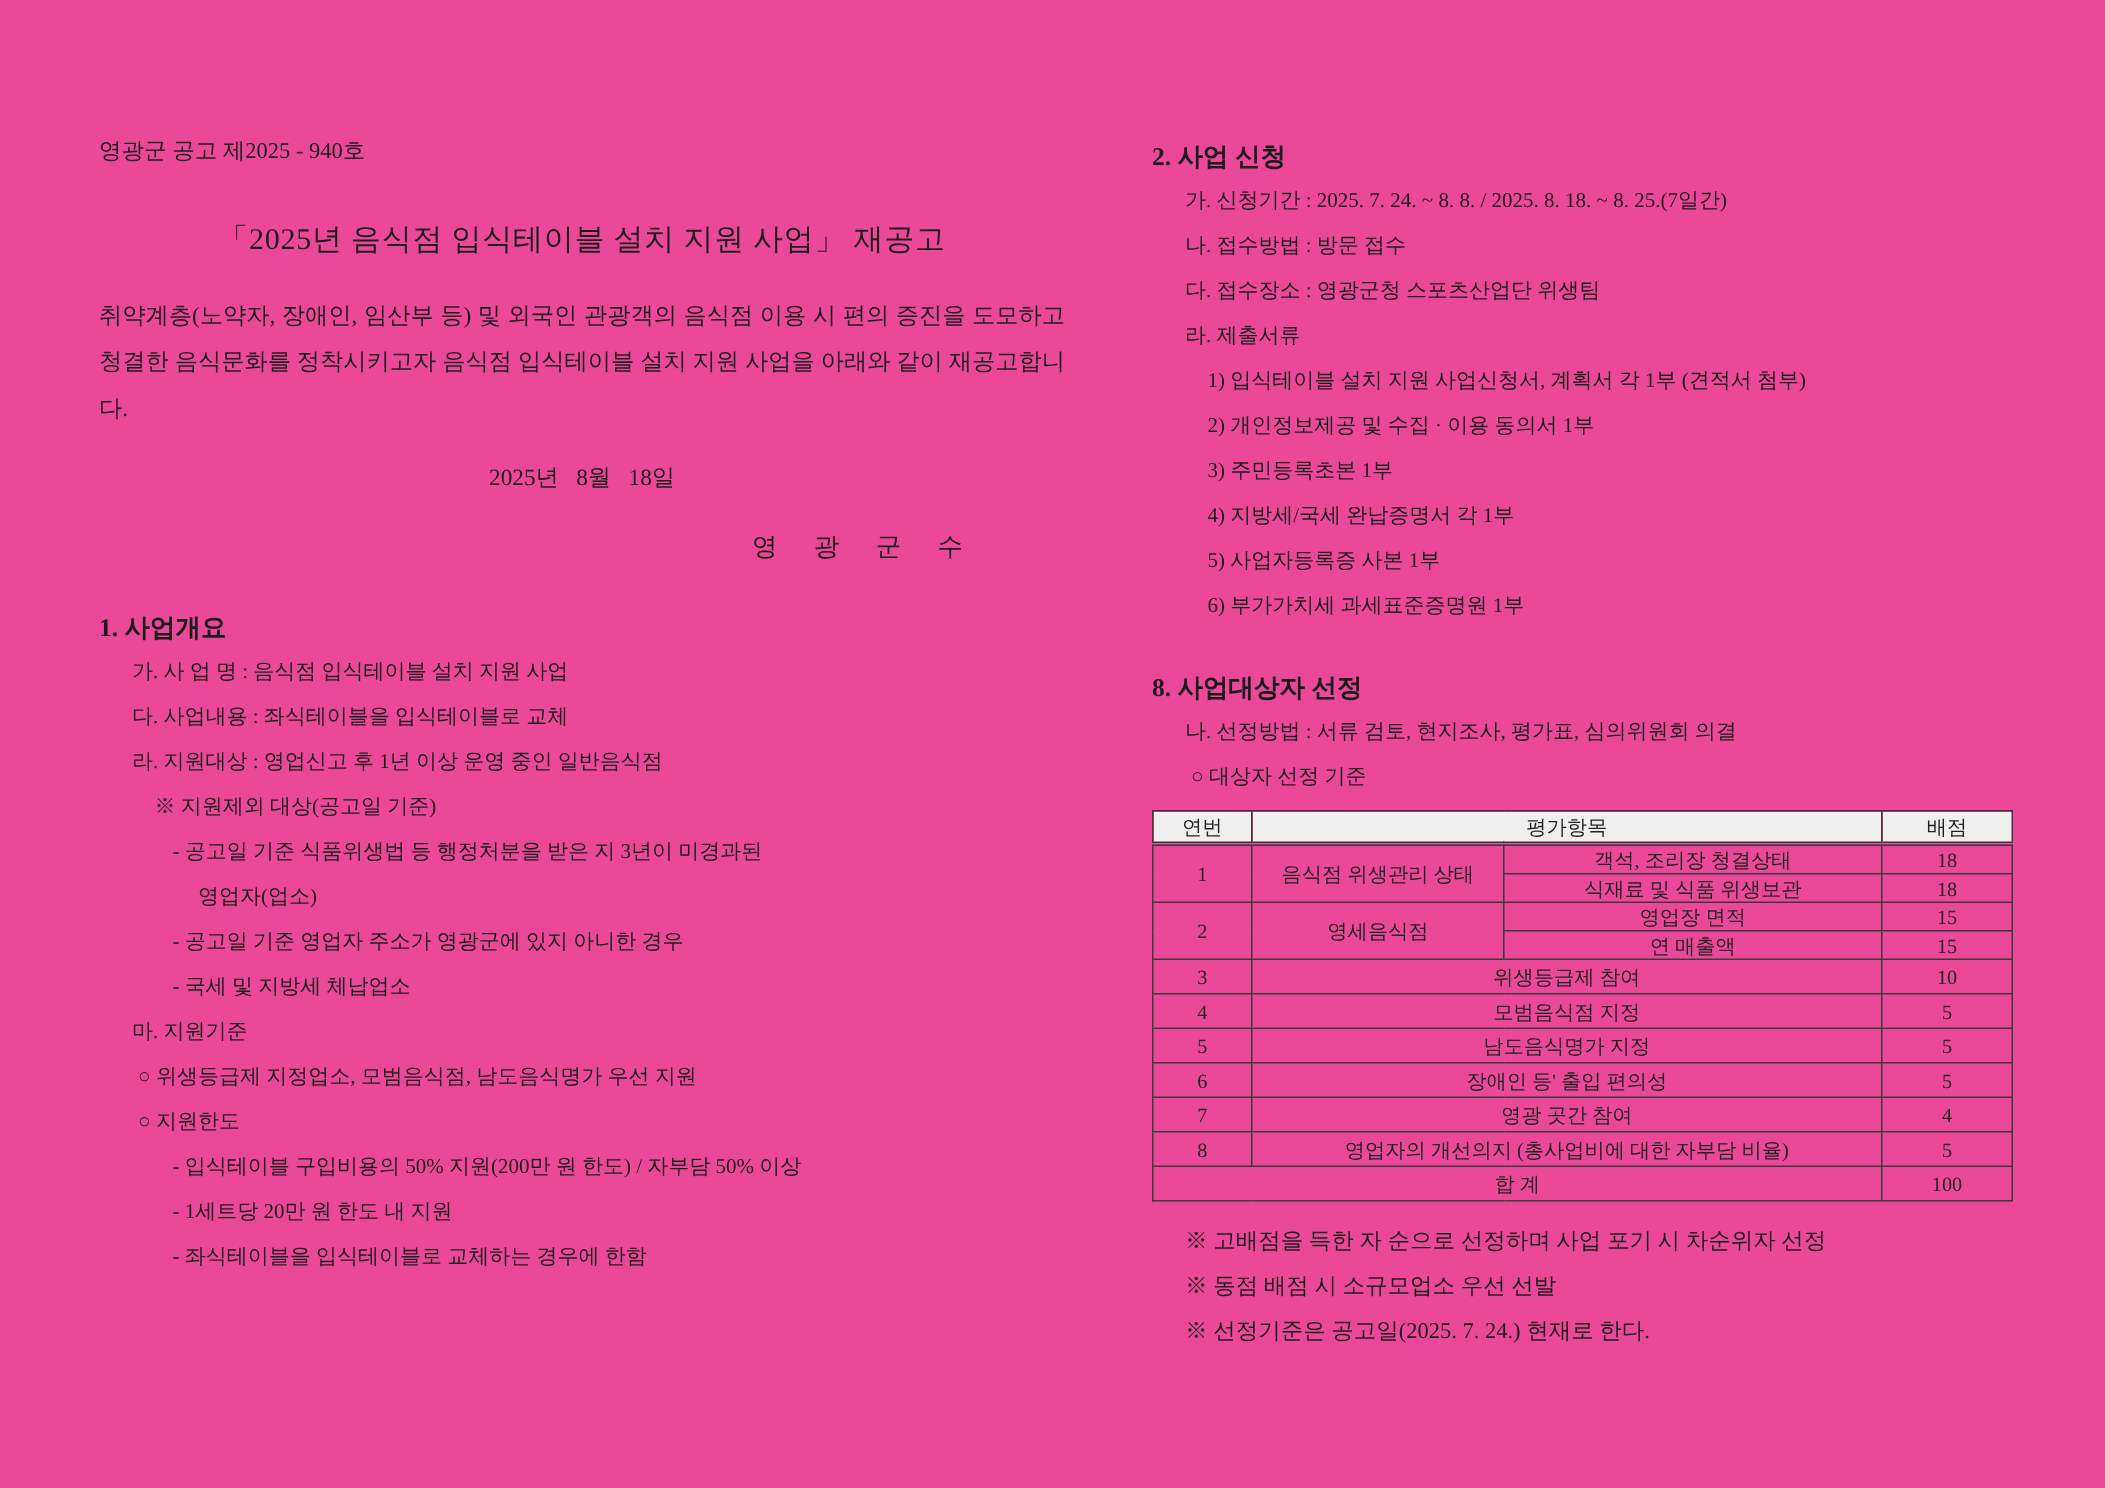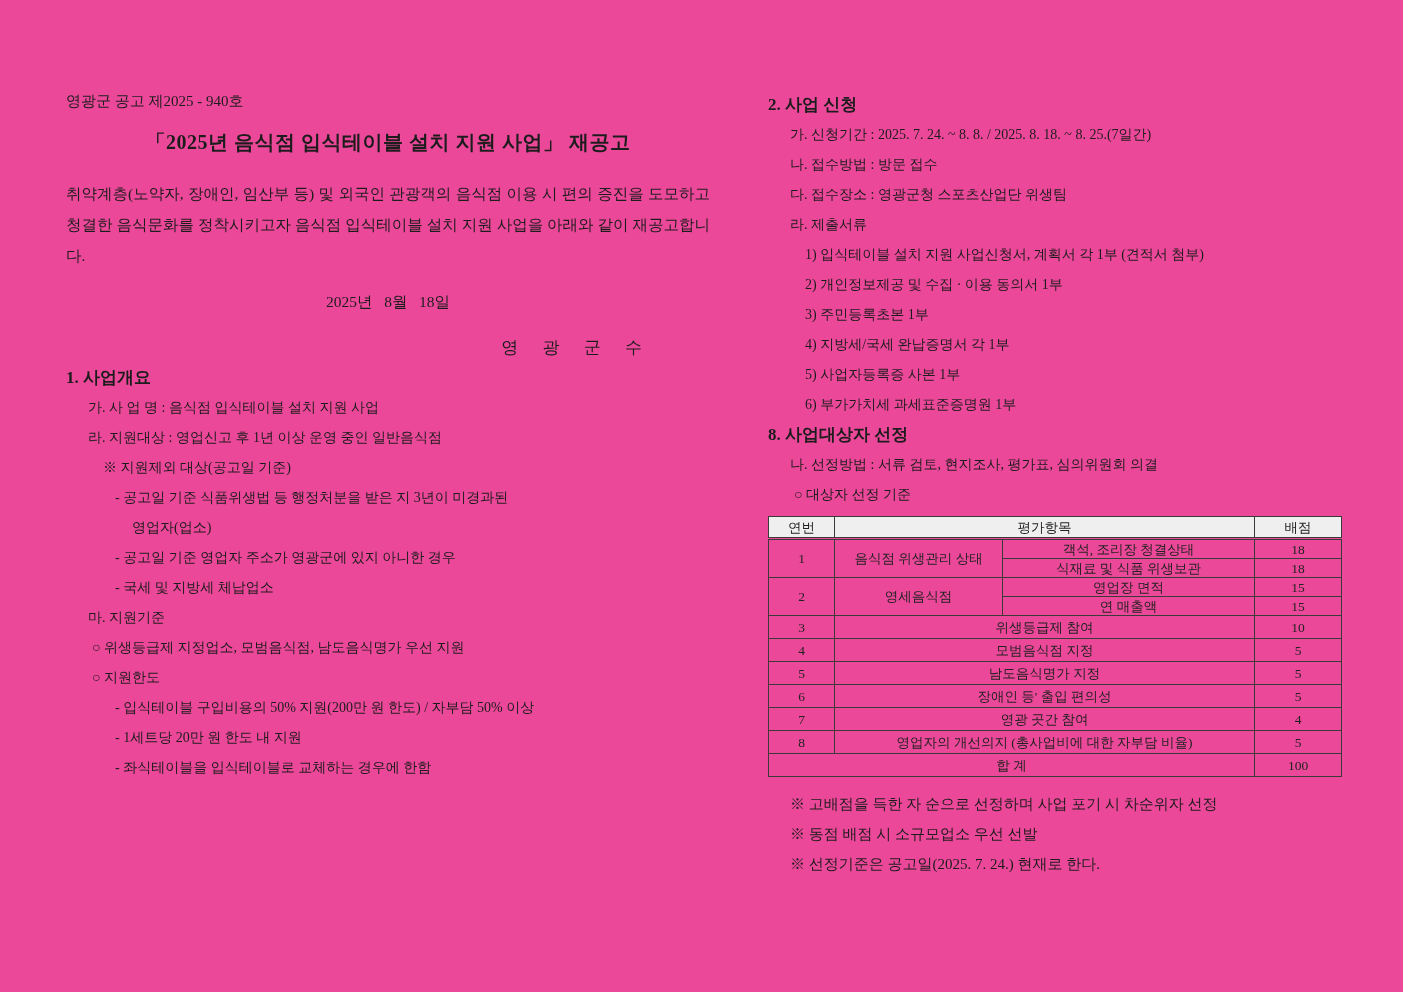--- a/index.html
+++ b/index.html
@@ -11,33 +11,33 @@
     font-family: "Liberation Serif", "DejaVu Serif", serif;
     color: #1c1c1c;
     overflow: hidden;
   }
   .col { position: absolute; top: 90px; }
   .col-left  { left: 66px;  width: 644px; }
   .col-right { left: 768px; width: 580px; }
 
   .notice-no { font-size: 15px; line-height: 22px; }
   .doc-title {
-    font-size: 20px; font-weight: bold; text-align: center;
-    margin-top: 17px; letter-spacing: 0.5px; white-space: nowrap;
+    font-size: 20px; font-weight: normal; text-align: center;
+    margin-top: 34px; letter-spacing: 0.5px; white-space: nowrap;
   }
   .intro {
     font-size: 15.5px; line-height: 31px; text-align: justify;
     margin-top: 22px;
   }
   .date-line { text-align: center; font-size: 15.5px; margin-top: 8px; line-height: 30px; white-space: pre; }
   .signature {
     text-align: right; padding-right: 58px; font-size: 17px;
     letter-spacing: 10px; margin-top: 16px; line-height: 30px; white-space: pre;
   }
-  .sec-heading { font-size: 17px; font-weight: bold; line-height: 30px; }
+  .sec-heading { font-size: 17px; font-weight: bold; line-height: 30px; margin-top: 24px; }
   .sec-heading.first { margin-top: 0; }
   .line { font-size: 14px; line-height: 30px; white-space: nowrap; }
   .ind-1 { padding-left: 22px; }
   .ind-2 { padding-left: 26px; }
   .ind-3 { padding-left: 37px; }
   .ind-4 { padding-left: 49px; }
   .ind-5 { padding-left: 66px; }
 
   table.eval {
     border-collapse: collapse; table-layout: fixed;
@@ -63,20 +63,21 @@
     <div class="notice-no">영광군 공고 제2025 - 940호</div>
     <div class="doc-title">「2025년 음식점 입식테이블 설치 지원 사업」 재공고</div>
     <p class="intro">취약계층(노약자, 장애인, 임산부 등) 및 외국인 관광객의 음식점 이용 시 편의 증진을 도모하고 청결한 음식문화를 정착시키고자 음식점 입식테이블 설치 지원 사업을 아래와 같이 재공고합니다.</p>
     <div class="date-line">2025년   8월   18일</div>
     <div class="signature">영 광 군 수</div>
 
     <div class="sec-heading">1. 사업개요</div>
     <div>
 
     <div class="line ind-1">가. 사 업 명 : 음식점 입식테이블 설치 지원 사업</div>
+        <div class="line ind-1">다. 사업내용 : 좌식테이블을 입식테이블로 교체</div>
         <div class="line ind-1">라. 지원대상 : 영업신고 후 1년 이상 운영 중인 일반음식점</div>
         <div class="line ind-3">※ 지원제외 대상(공고일 기준)</div>
         <div class="line ind-4">- 공고일 기준 식품위생법 등 행정처분을 받은 지 3년이 미경과된</div>
         <div class="line ind-5">영업자(업소)</div>
         <div class="line ind-4">- 공고일 기준 영업자 주소가 영광군에 있지 아니한 경우</div>
         <div class="line ind-4">- 국세 및 지방세 체납업소</div>
         <div class="line ind-1">마. 지원기준</div>
         <div class="line ind-2">○ 위생등급제 지정업소, 모범음식점, 남도음식명가 우선 지원</div>
         <div class="line ind-2">○ 지원한도</div>
         <div class="line ind-4">- 입식테이블 구입비용의 50% 지원(200만 원 한도) / 자부담 50% 이상</div>

